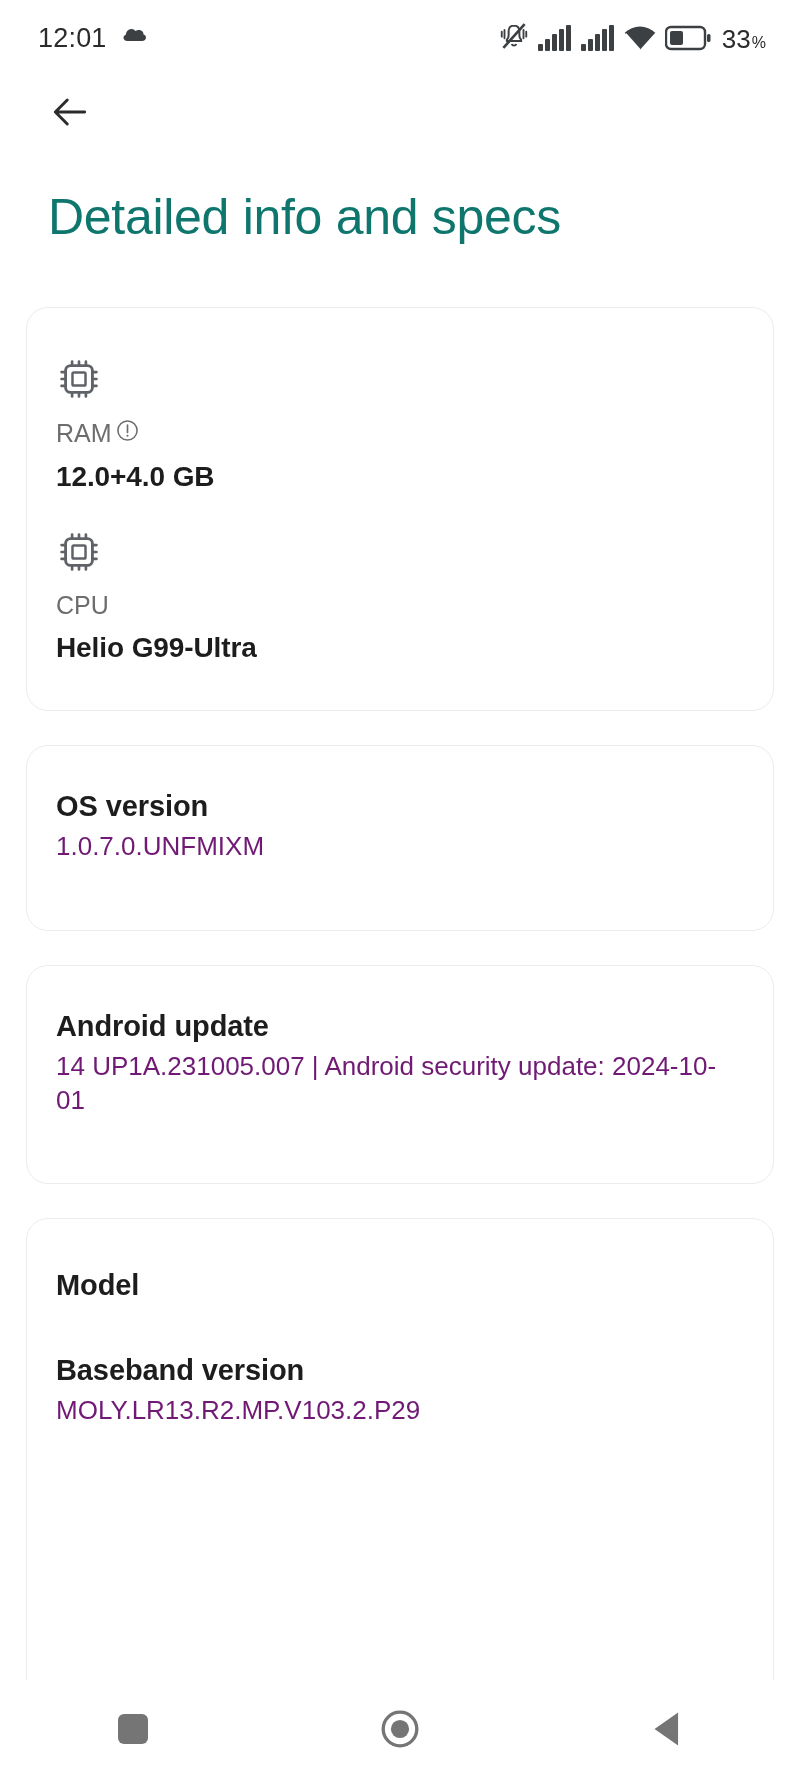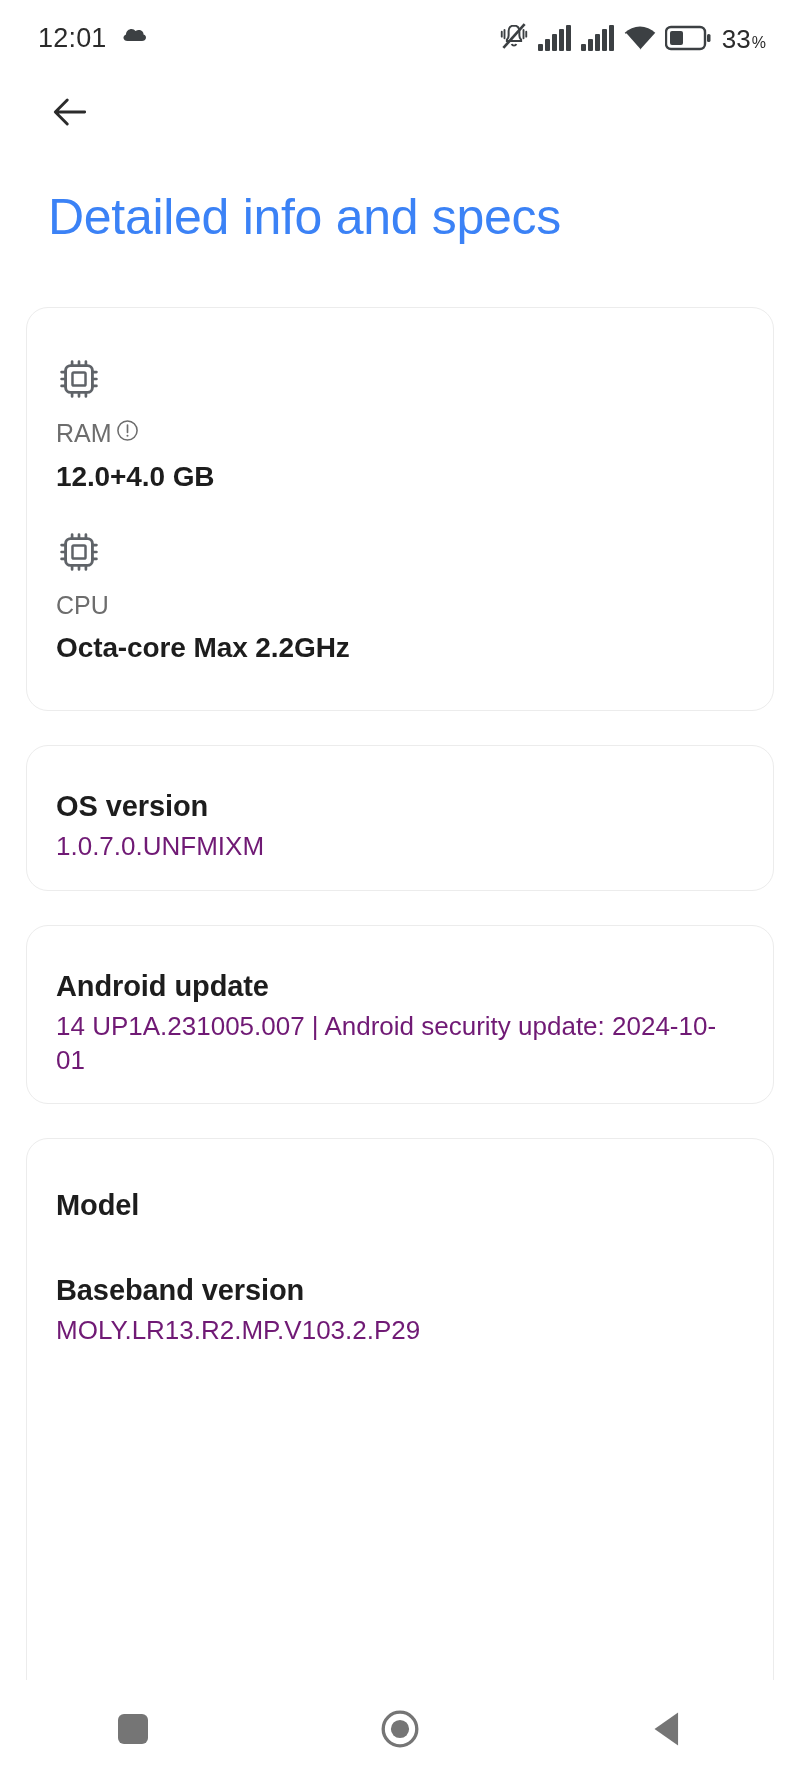--- a/index.html
+++ b/index.html
@@ -43,40 +43,40 @@
     height: 72px;
     display: flex;
     align-items: center;
     padding-left: 48px;
   }
   .back-arrow { width: 44px; height: 44px; display: block; }
 
   .page-title {
     font-size: 50px;
     font-weight: 300;
-    color: #3b82f6;
+    color: #0f766e;
     letter-spacing: -0.3px;
     padding: 42px 48px 0 48px;
     line-height: 1.1;
   }
 
   
   .content { padding: 62px 26px 0 26px; }
 
   .card {
     border: 1px solid #ececec;
     border-radius: 22px;
     background: #ffffff;
     padding: 0 29px;
     margin-bottom: 34px;
     overflow: hidden;
   }
 
   .card.spec-card { padding-top: 48px; padding-bottom: 44px; }
-  .card.simple-card { padding-top: 44px; padding-bottom: 26px; }
+  .card.simple-card { padding-top: 44px; padding-bottom: 66px; }
   .card.list-card { padding-top: 50px; padding-bottom: 0; height: 578px; }
 
   .chip-icon { display: block; margin-bottom: 12px; }
 
   .spec-label {
     font-size: 25px;
     color: #6d6d6d;
     font-weight: 400;
     display: flex;
     align-items: center;
@@ -229,21 +229,21 @@
       <span class="chip-icon">
         <svg width="46" height="46" viewBox="0 0 24 24">
           <rect x="5" y="5" width="14" height="14" rx="2.6" fill="none" stroke="#5f6368" stroke-width="1.5"></rect>
           <rect x="8.6" y="8.6" width="6.8" height="6.8" rx="0.7" fill="none" stroke="#5f6368" stroke-width="1.3"></rect>
           <path d="M8.4 5V2.9M12 5V2.9M15.6 5V2.9M8.4 21.1V19M12 21.1V19M15.6 21.1V19M5 8.4H2.9M5 12H2.9M5 15.6H2.9M21.1 8.4H19M21.1 12H19M21.1 15.6H19" stroke="#5f6368" stroke-width="1.4" stroke-linecap="round"></path>
         </svg>
       </span>
       <div class="spec-label">
         <span>CPU</span>
       </div>
-      <div class="spec-value">Octa-core Max 2.2GHz</div>
+      <div class="spec-value">Helio G99-Ultra</div>
     </div>
   </div>
 
   <div class="card simple-card">
     <div class="item-title">OS version</div>
     <div class="item-value">1.0.7.0.UNFMIXM</div>
   </div>
 
   <div class="card simple-card">
     <div class="item-title">Android update</div>

